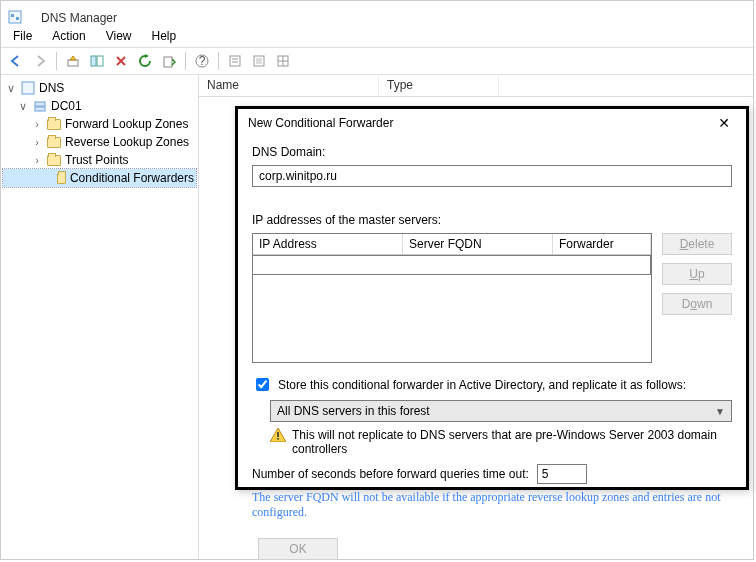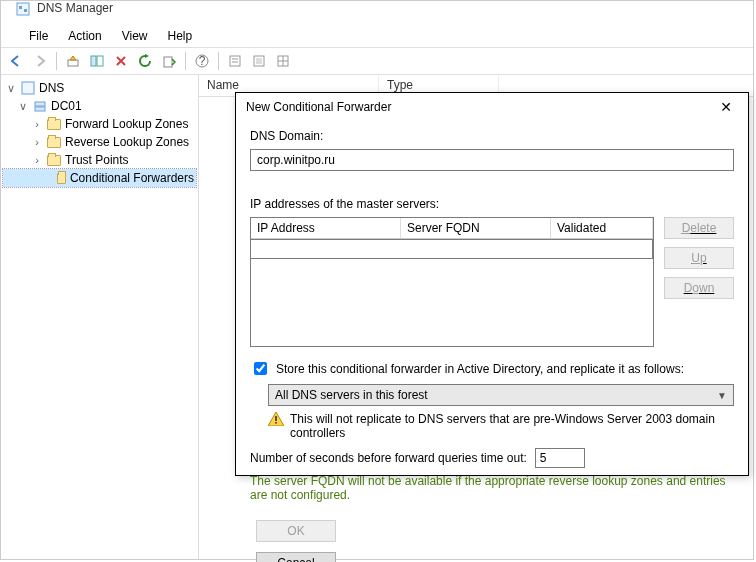--- a/index.html
+++ b/index.html
@@ -1,64 +1,64 @@
 <!DOCTYPE html>
 <html><head>
 <meta charset="utf-8">
 <style>
   * { box-sizing: border-box; font-family: "Segoe UI", Tahoma, sans-serif; font-size: 12px; }
   body { margin: 0; background: #fff; width: 756px; height: 562px; overflow: hidden; }
   .window { border: 1px solid #ccc; width: 754px; height: 560px; display: flex; flex-direction: column; }
-  .titlebar { display: flex; align-items: flex-start; height: 24px; padding: 0 14px; gap: 6px; }
+  .titlebar { display: flex; align-items: flex-end; height: 24px; padding: 0 6px; gap: 18px; }
   .titlebar .title { color: #333; }
-  .menubar { display: flex; gap: 4px; padding: 2px 20px; }
+  .menubar { display: flex; gap: 4px; padding: 2px 4px; }
   .menubar span { padding: 2px 8px; cursor: default; }
   .toolbar { display: flex; align-items: center; gap: 2px; padding: 2px 4px; border-top: 1px solid #e0e0e0; border-bottom: 1px solid #e0e0e0; height: 28px; }
   .tbtn { width: 22px; height: 22px; display: flex; align-items: center; justify-content: center; border: 1px solid transparent; }
   .tsep { width: 1px; height: 18px; background: #ccc; margin: 0 3px; }
   .body { display: flex; flex: 1; min-height: 0; }
   .tree { width: 198px; border-right: 1px solid #ddd; padding: 4px 2px; overflow: auto; }
   .tnode { display: flex; align-items: center; gap: 4px; height: 18px; padding: 0 2px; white-space: nowrap; }
   .tw { width: 12px; text-align: center; color: #666; font-size: 11px; cursor: default; user-select: none;}
   .folder { width: 14px; height: 11px; background: #ffe9a6; border: 1px solid #caa84e; border-radius: 1px; position: relative; }
   .folder::before { content:""; position:absolute; top:-3px; left:0; width:6px; height:3px; background:#ffe9a6; border:1px solid #caa84e; border-bottom:none; border-radius:1px 1px 0 0;}
   .sel { background: #cce8ff; outline: 1px dotted #99c; }
   .list { flex: 1; position: relative; }
   .list-head { display: flex; border-bottom: 1px solid #ddd; height: 22px; }
   .list-head div { padding: 3px 8px; border-right: 1px solid #eee; color: #333; }
   .col-name { width: 180px; } .col-type { width: 120px; }
 
-  .dialog { position: absolute; left: 235px; top: 92px; width: 514px; height: 384px; background: #fff; border: 1px solid #000000; box-shadow: 2px 2px 8px rgba(0,0,0,.2); display: flex; flex-direction: column; }
+  .dialog { position: absolute; left: 235px; top: 106px; width: 514px; height: 384px; background: #fff; border: 3px solid #000000; box-shadow: 2px 2px 8px rgba(0,0,0,.2); display: flex; flex-direction: column; }
   .dlg-title { display: flex; justify-content: space-between; align-items: center; padding: 6px 10px; font-size: 12px; }
   .dlg-title .x { font-size: 14px; padding: 0 6px; cursor: default; }
   .dlg-body { padding: 8px 14px 10px 14px; display: flex; flex-direction: column; gap: 6px; flex: 1; justify-content: flex-end; }
   .field-label { color: #000; }
   .textinput { width: 100%; height: 22px; padding: 2px 6px; border: 1px solid #7a7a7a; }
   .master-row { display: flex; gap: 10px; align-items: flex-start; }
   .grid-wrap { flex: 1; border: 1px solid #7a7a7a; height: 130px; display: flex; flex-direction: column; }
   .grid-head { display: flex; background: #fff; border-bottom: 1px solid #ccc; }
   .grid-head div { padding: 3px 6px; border-right: 1px solid #ddd; }
   .gc-ip { width: 150px; } .gc-fqdn { width: 150px; } .gc-val { flex: 1; }
   .grid-body { flex: 1; }
   .grid-row { display: flex; }
   .grid-cell { padding: 2px 6px; border: 1px solid #7a7a7a; height: 20px; }
   .grid-cell.ip { width: 150px; border-right: 1px solid #7a7a7a; }
   .grid-cell.rest { flex: 1; border-left: none; }
-  .side-btns { display: flex; flex-direction: column; gap: 8px; width: 70px; text-decoration: underline; }
+  .side-btns { display: flex; flex-direction: column; gap: 8px; width: 70px; }
   .btn { height: 22px; border: 1px solid #adadad; background: #e1e1e1; text-align: center; line-height: 20px; }
   .btn.disabled { color: #a0a0a0; background: #efefef; border-color: #d0d0d0; }
   .chk-row { display: flex; align-items: center; gap: 6px; margin-top: 6px; }
   .chk { width: 13px; height: 13px; }
   .combo { height: 22px; border: 1px solid #7a7a7a; background: #e8e8e8; display: flex; align-items: center; justify-content: space-between; padding: 0 6px; margin-left: 18px; }
   .combo .arrow { font-size: 10px; color: #555; }
   .warn-row { display: flex; gap: 6px; margin-left: 18px; align-items: flex-start; }
   .warn-icon { width: 16px; height: 14px; }
   .timeout-row { display: flex; align-items: center; gap: 8px; margin-top: 2px; }
   .timeout-row input { width: 50px; height: 20px; border: 1px solid #7a7a7a; padding: 1px 4px; }
-  .note { color: #4d7c0f; }
+  .note { color: #3b82f6; font-family: Liberation Serif, serif; }
   .dlg-foot { display: flex; justify-content: flex-end; gap: 10px; padding: 8px 20px 12px; flex-direction: column; }
   .dlg-foot .btn { width: 80px; }
   svg { display: block; }
 </style>
 </head>
 <body>
 
 <div class="window">
   <div class="titlebar">
     <span>
@@ -210,21 +210,21 @@
     <div class="field-label">DNS Domain:</div>
     <input class="textinput" value="corp.winitpo.ru" style="">
 
     <div class="field-label" style="margin-top:20px">IP addresses of the master servers:</div>
 
     <div class="master-row">
       <div class="grid-wrap">
         <div class="grid-head">
           <div class="gc-ip">IP Address</div>
           <div class="gc-fqdn">Server FQDN</div>
-          <div class="gc-val">Validated</div>
+          <div class="gc-val">Forwarder</div>
         </div>
         <div class="grid-body">
           <div class="grid-row">
             <div class="grid-cell rest"></div>
           </div>
         </div>
       </div>
       <div class="side-btns">
         <div class="btn disabled"><u>D</u><span></span>elete</div>
         <div class="btn disabled"><u>U</u>p</div>

